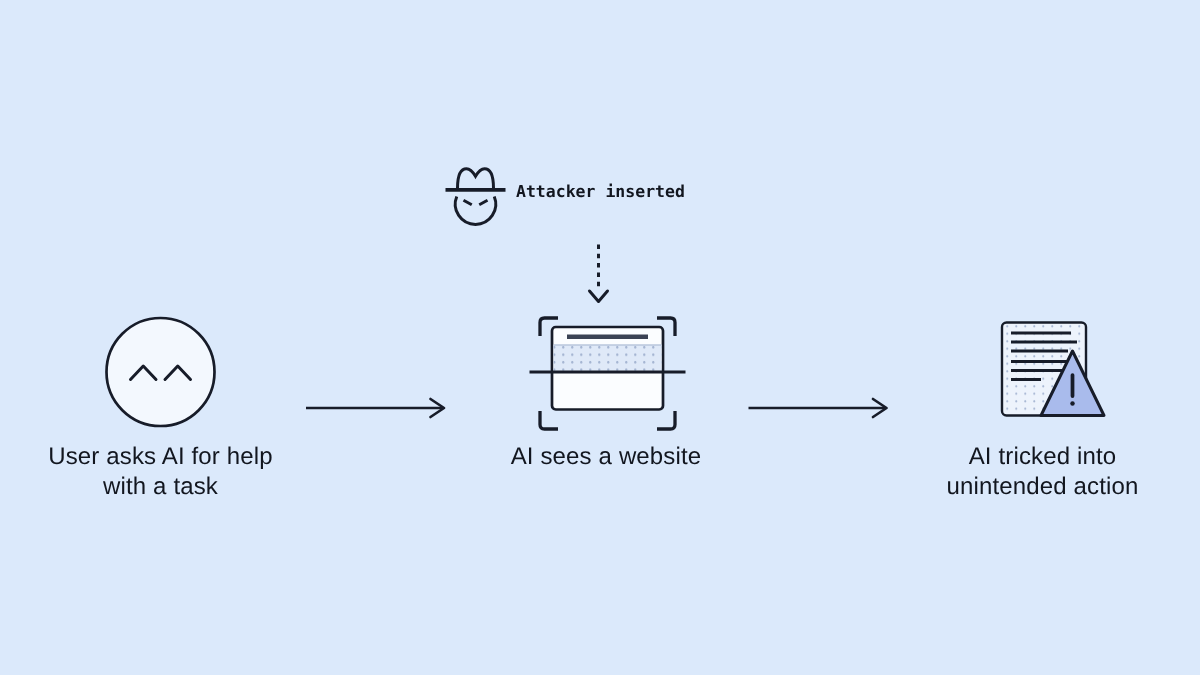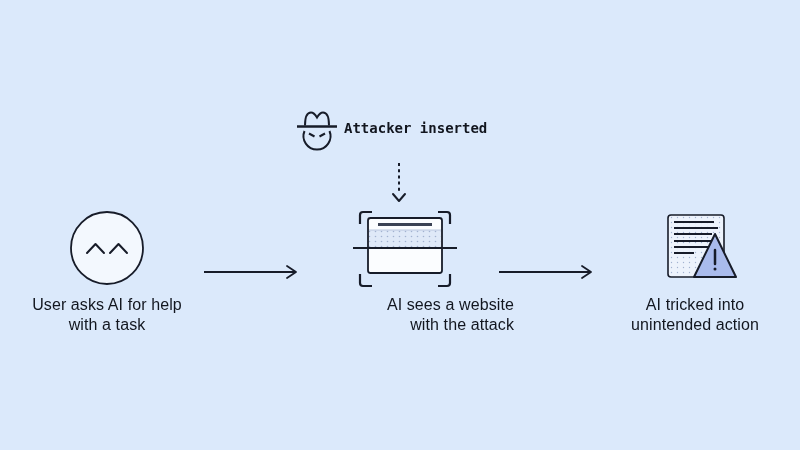--- a/index.html
+++ b/index.html
@@ -20,39 +20,39 @@
   .circle-fill { fill: var(--circle-fill); stroke: var(--stroke); }
   .doc-bg      { fill: var(--doc-fill); stroke: var(--stroke); }
   .band        { fill: var(--dotted-band-fill); }
   .tri         { fill: var(--triangle-fill); stroke: var(--stroke); }
   .urlbar      { stroke: var(--url-bar); }
 
   .attacker-label {
     position: absolute;
     left: 344px; top: 120px;
     font-family: "DejaVu Sans Mono", monospace;
-    font-size: 14px;
+    font-size: 11px;
     font-weight: bold;
     line-height: 16px;
     color: var(--text);
     white-space: nowrap;
   }
   .step-label {
     position: absolute;
     top: 295px;
     width: 220px;
     text-align: center;
     font-size: 16px;
     line-height: 20px;
     font-weight: 500;
     letter-spacing: 0.1px;
     color: var(--text);
   }
   .label-user    { left: -3px;  }
-  .label-website { left: 294px; text-align: right; }
+  .label-website { left: 294px; }
   .label-action  { left: 585px; }
 </style>
 </head>
 <body>
 
 <div class="stage">
 
   <svg style="left:294px; top:107px;" width="46" height="52" viewBox="0 0 46 52">
     <path class="stroke" stroke-width="2" d="M11,18.5 C11,9.5 13.5,5.5 17,5.5 C19.5,5.5 21.5,8 23,10.5 C24.5,8 26.5,5.5 29,5.5 C32.5,5.5 35,9.5 35,18.5"></path>
     <line class="stroke" stroke-width="2.5" x1="3" y1="19.5" x2="43" y2="19.5"></line>
@@ -126,20 +126,19 @@
     <line class="stroke" stroke-width="2.5" stroke-linecap="round" x1="57" y1="44" x2="57" y2="58"></line>
     <circle fill="var(--stroke)" cx="57" cy="63" r="1.5"></circle>
   </svg>
 
   <div class="step-label label-user">
     <div>User asks AI for help</div>
     <div>with a task</div>
   </div>
   <div class="step-label label-website">
     <div>AI sees a website</div>
-    <div>with the attack</div>
   </div>
   <div class="step-label label-action">
     <div>AI tricked into</div>
     <div>unintended action</div>
   </div>
 
 </div>
 
 </body></html>

